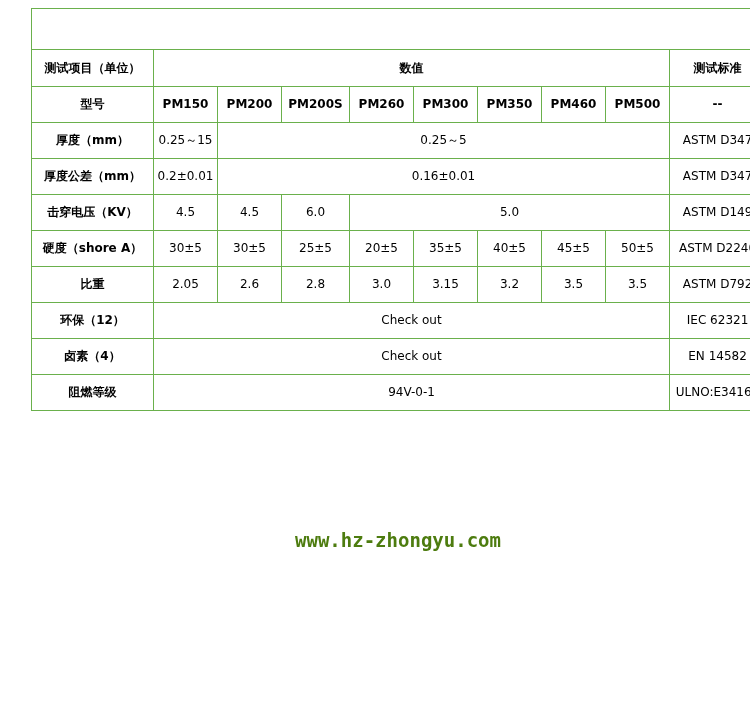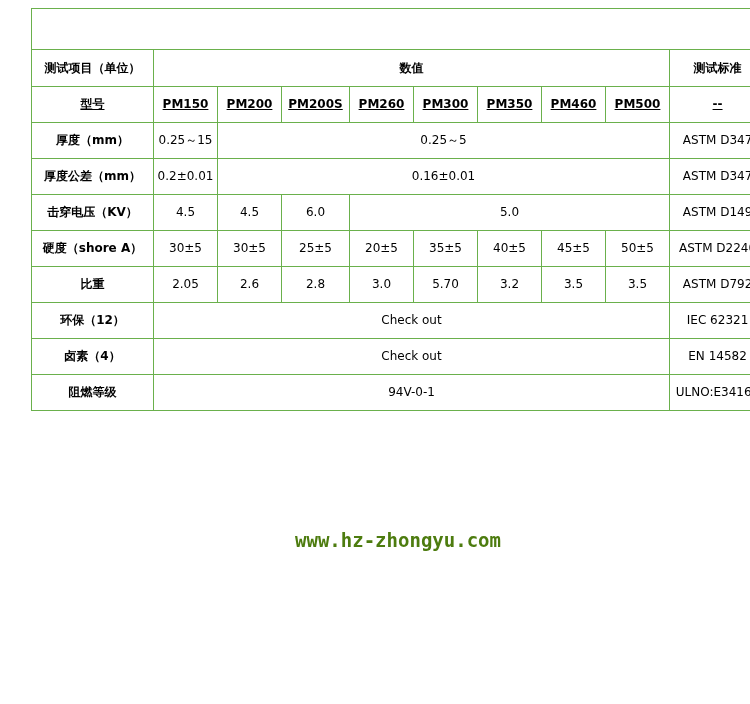--- a/index.html
+++ b/index.html
@@ -57,21 +57,20 @@
     font-size: 12.5px;
   }
   td.std {
     font-size: 12px;
   }
   .r {
     height: 36px;
   }
   .modelrow td {
     font-weight: bold;
-    text-decoration: underline;
   }
   .watermark {
     position: absolute;
     left: 0;
     right: 0;
     bottom: 8px;
     text-align: center;
     font-family: "DejaVu Sans Mono", "Liberation Mono", monospace;
     font-size: 19px;
     font-weight: bold;
@@ -164,21 +163,21 @@
         <td>50±5</td>
         <td class="std">ASTM D2240</td>
       </tr>
 
       <tr class="r">
         <td class="rowlabel">比重</td>
         <td>2.05</td>
         <td>2.6</td>
         <td>2.8</td>
         <td>3.0</td>
-        <td>5.70</td>
+        <td>3.15</td>
         <td>3.2</td>
         <td>3.5</td>
         <td>3.5</td>
         <td class="std">ASTM D792</td>
       </tr>
 
 
 
       <tr class="r">
         <td class="rowlabel">环保（12）</td>

